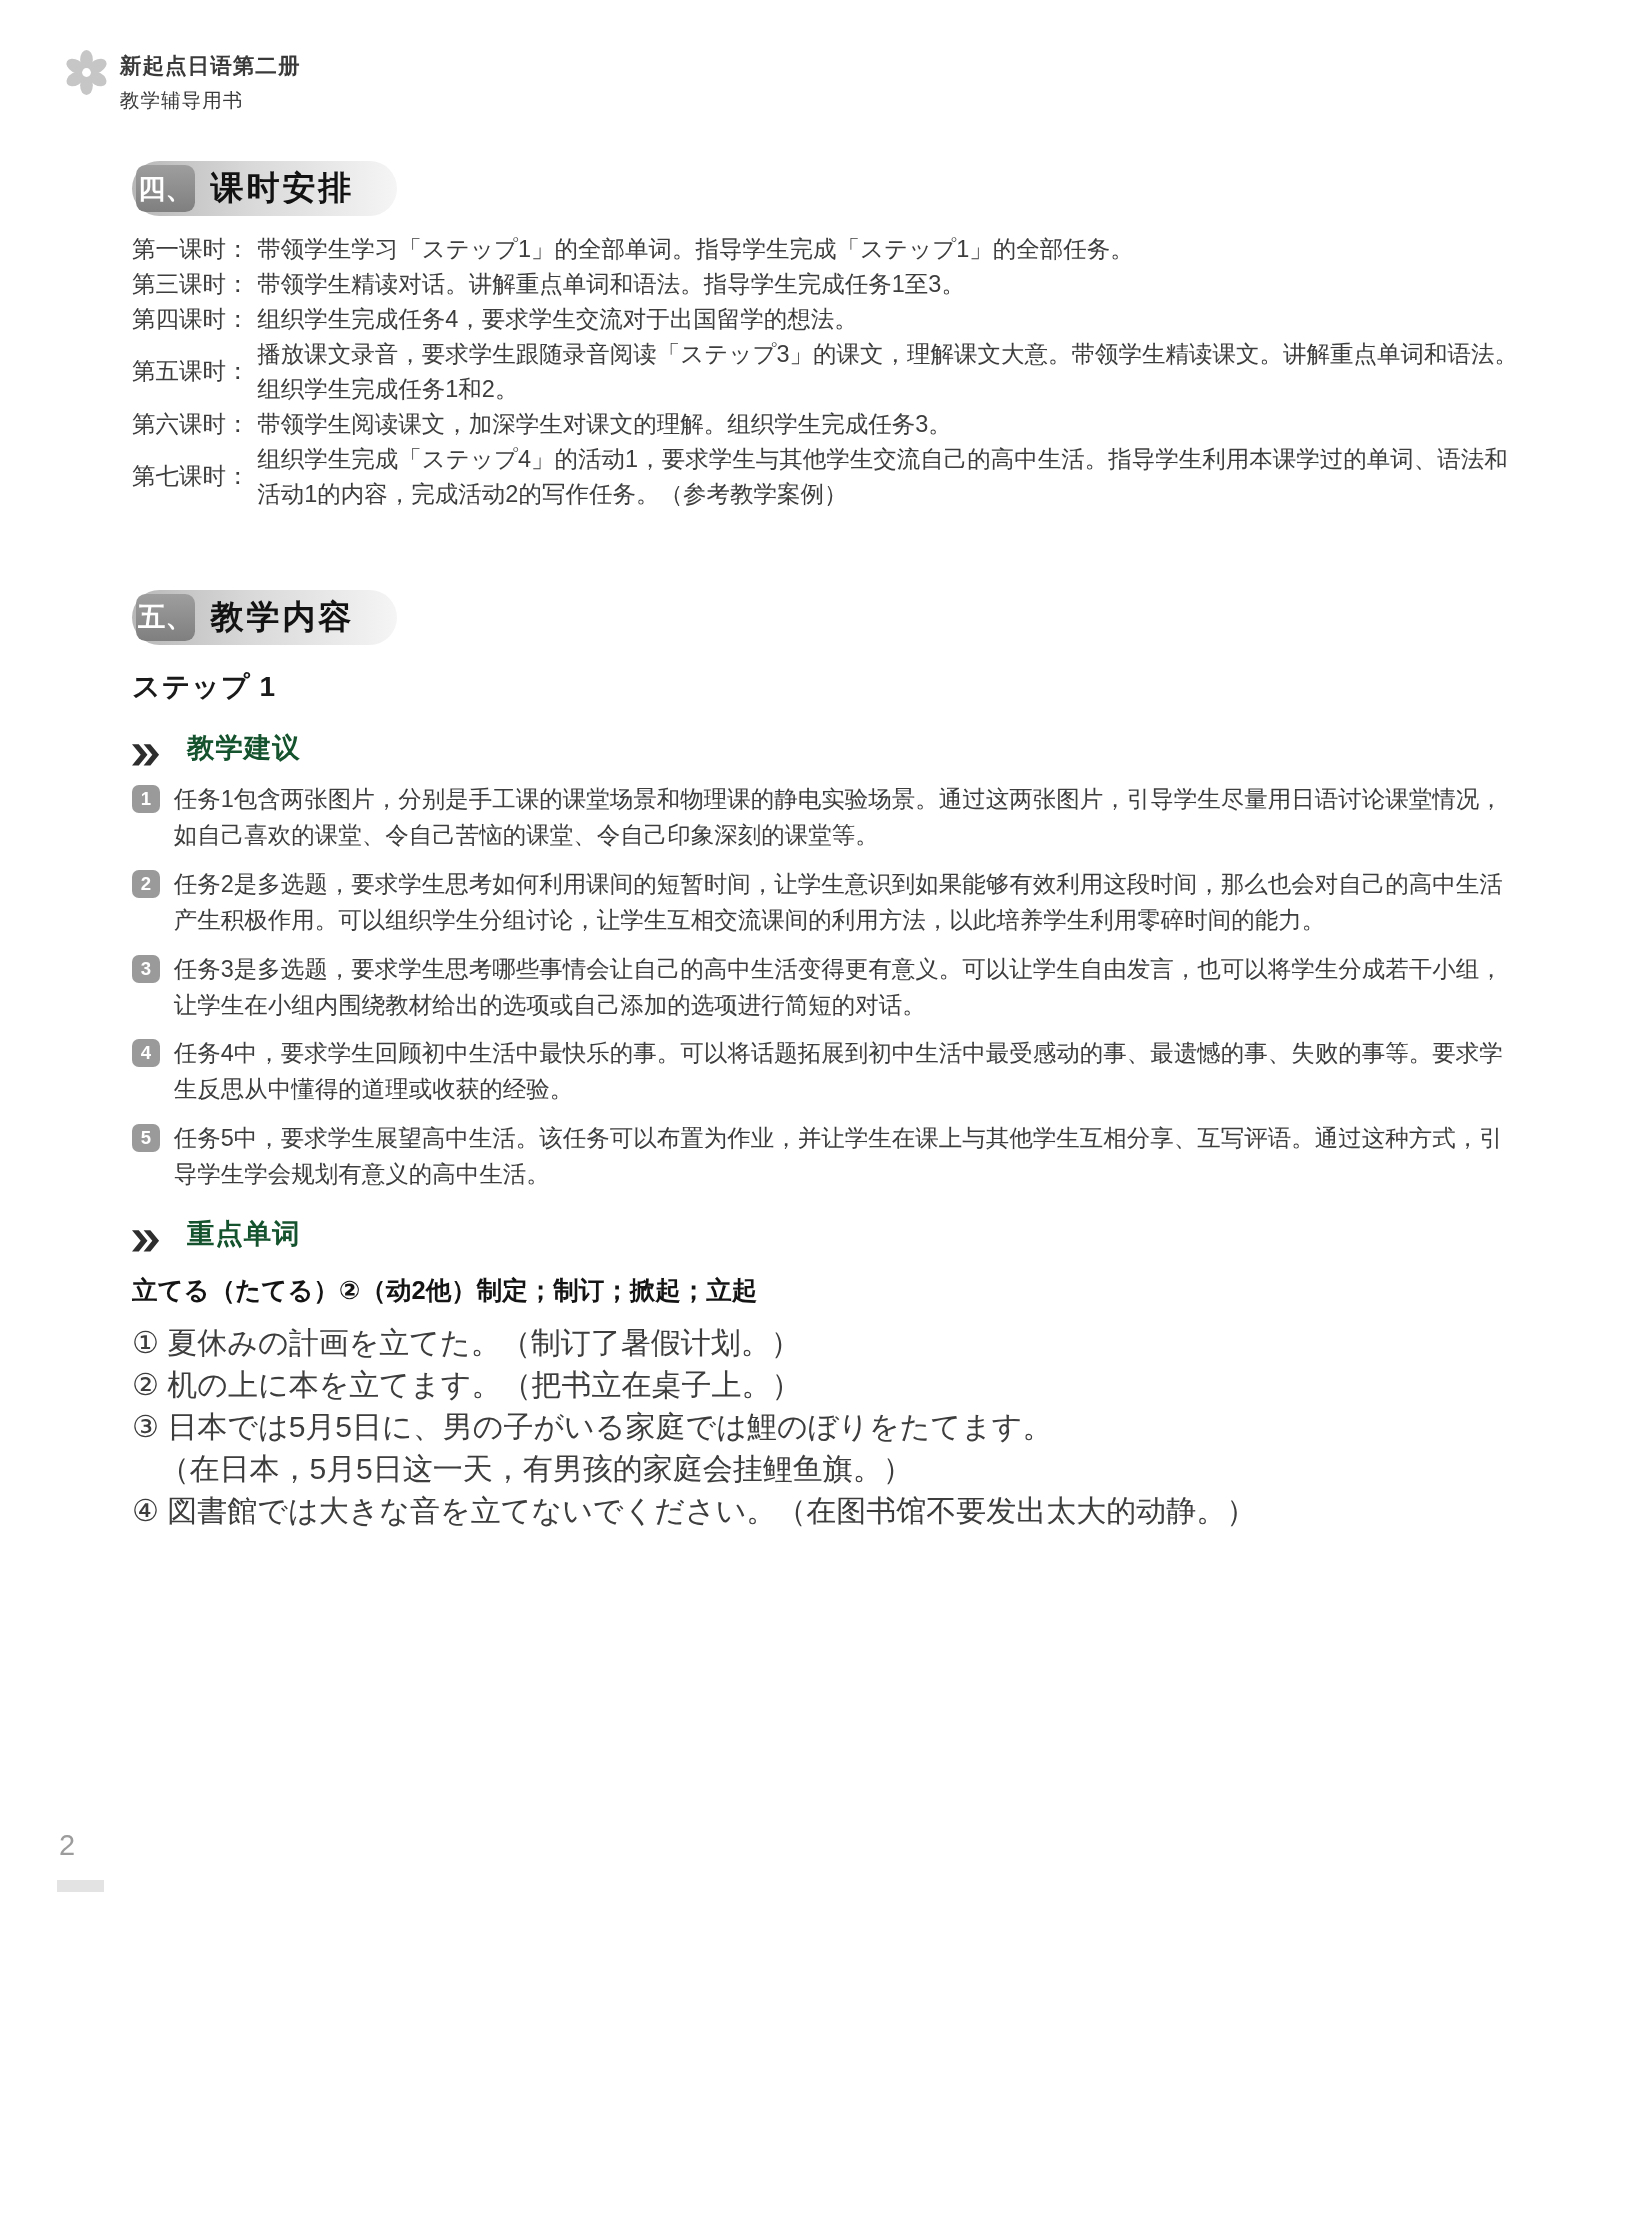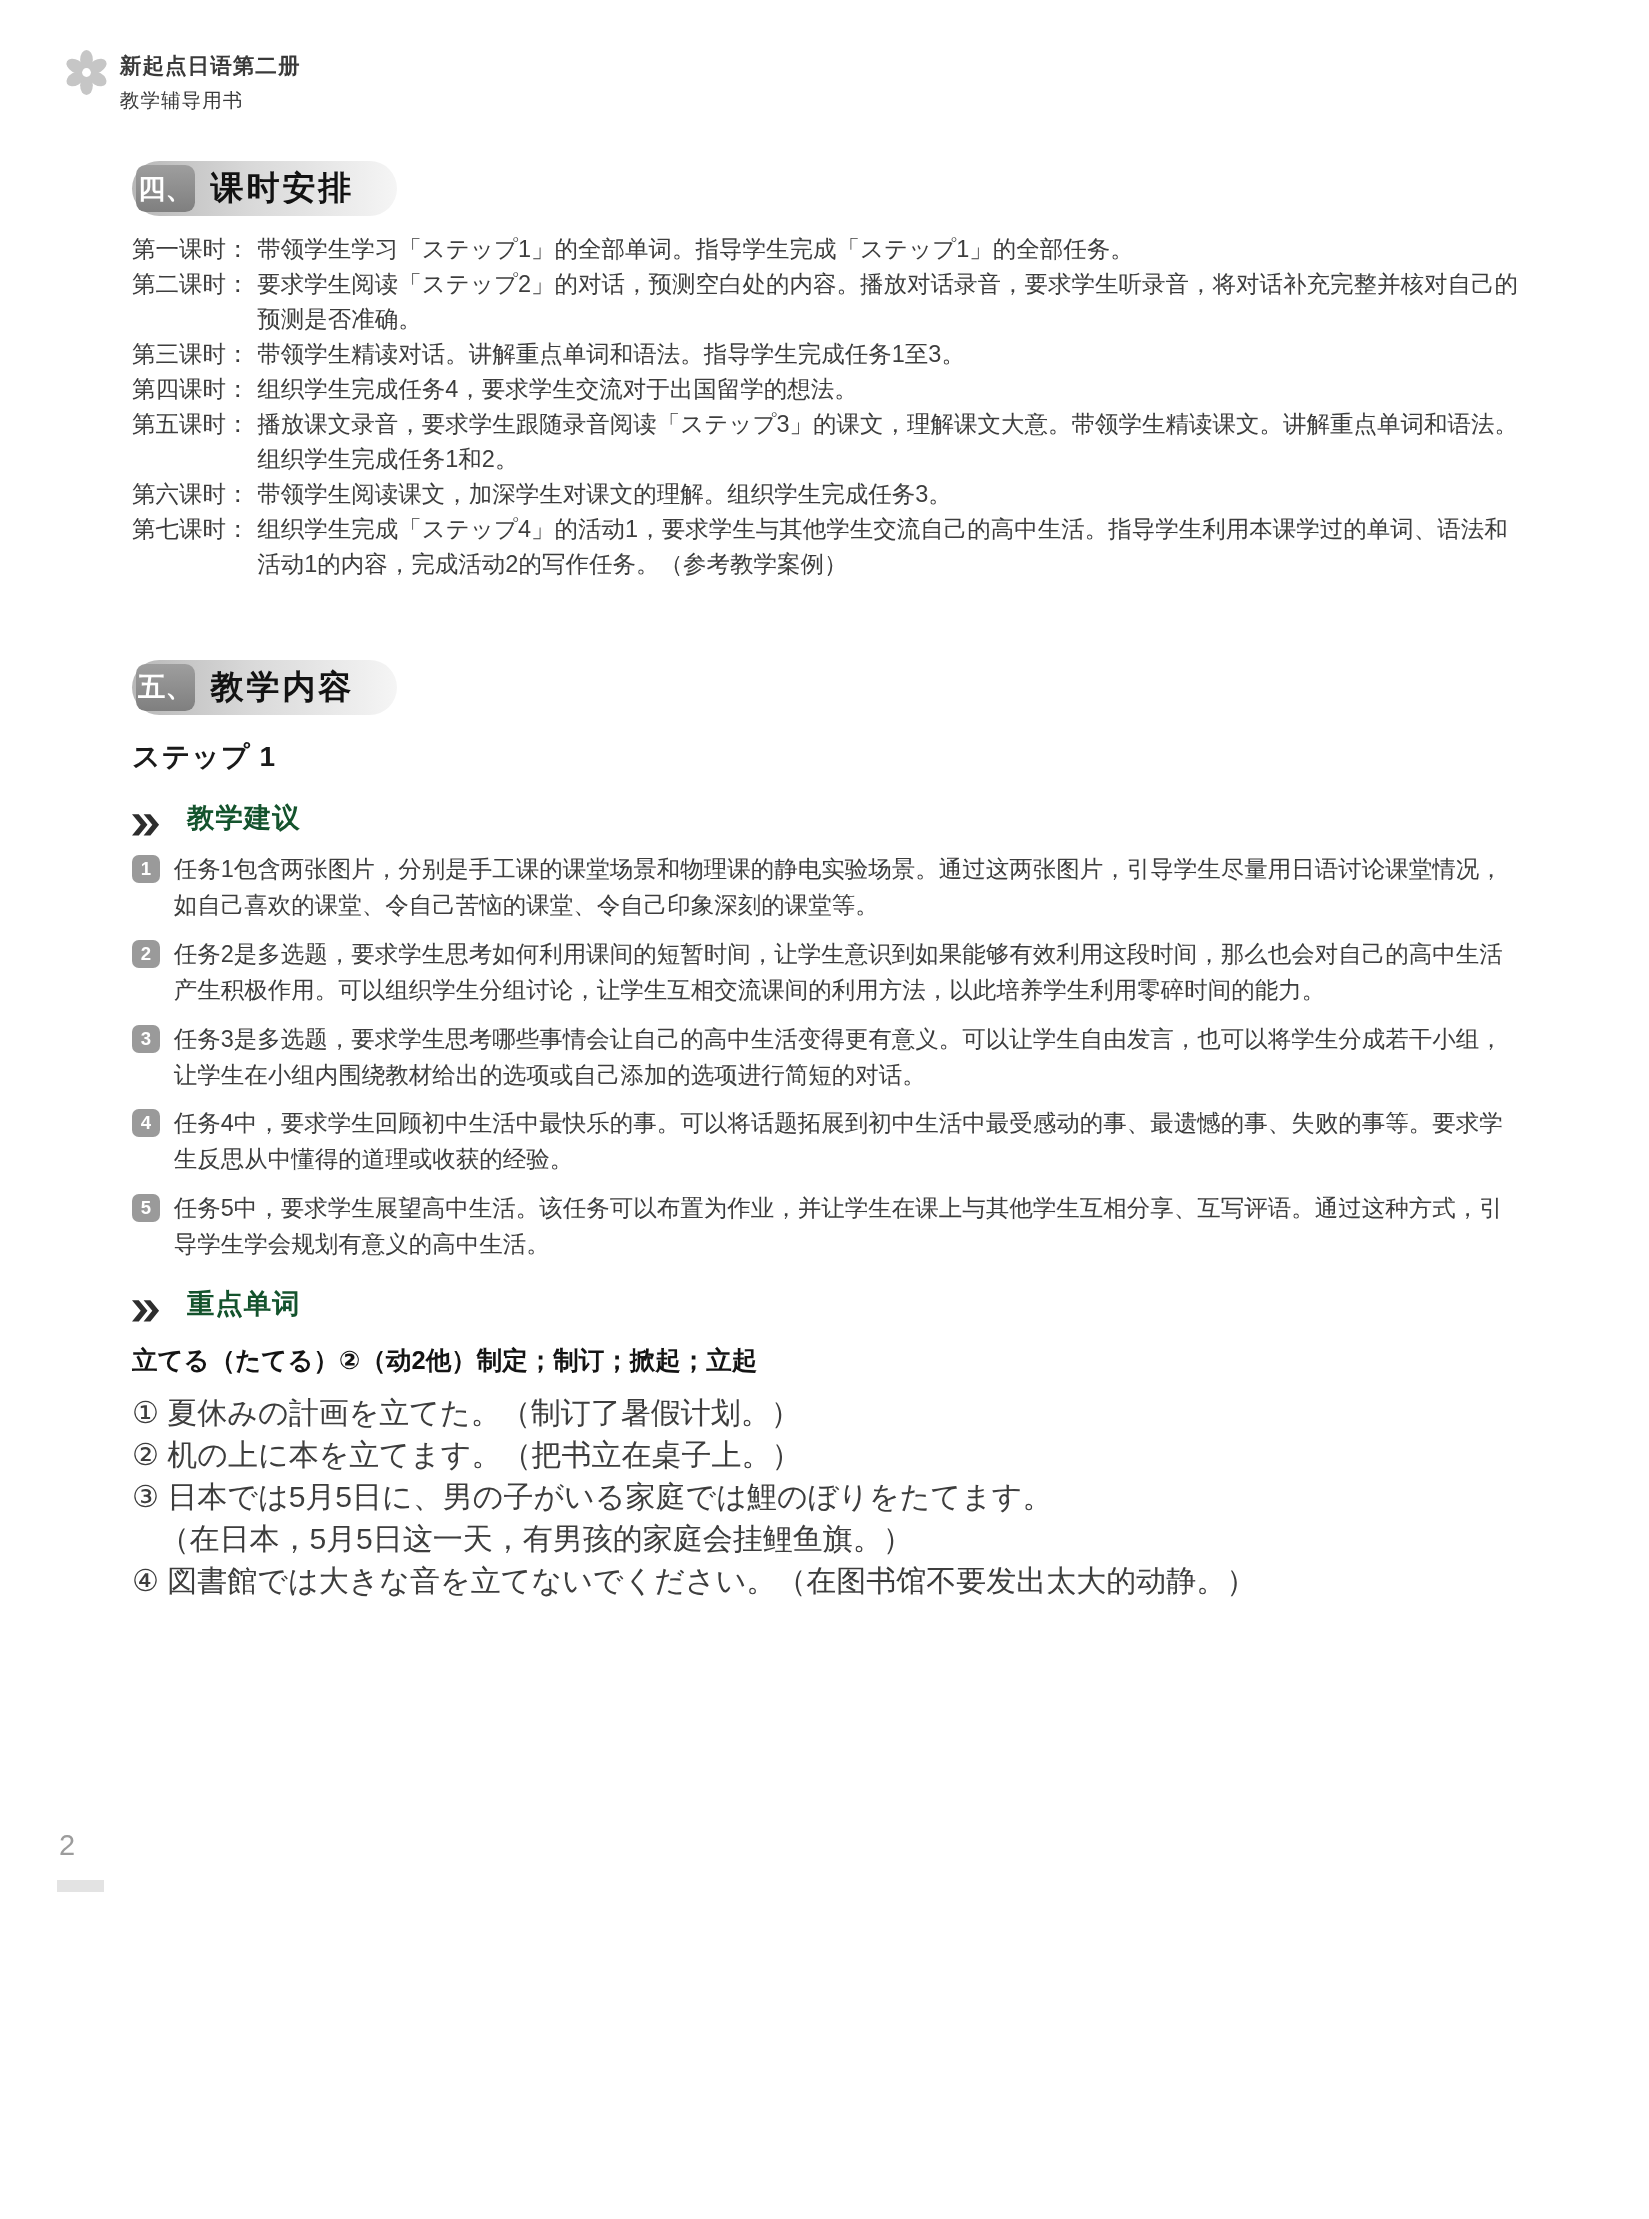--- a/index.html
+++ b/index.html
@@ -60,21 +60,21 @@
   .badge-title {
     margin-left: 15.7px;
     font-size: 33px;
     font-weight: bold;
     color: #121212;
     letter-spacing: 2.9px;
     white-space: nowrap;
   }
 
   .lesson-list { margin-top: 15.7px; }
-  .lesson-row { display: flex; align-items: flex-start; font-size: 23.5px; line-height: 35px; }
+  .lesson-row { display: flex; align-items: center; font-size: 23.5px; line-height: 35px; }
   .lesson-label { flex: none; white-space: nowrap; }
   .lesson-text { flex: 1; margin-left: 7.8px; }
 
   .section5-wrap { margin-top: 78px; }
 
   .step-title { margin-top: 23.5px; font-size: 28px; font-weight: bold; color: #1a1a1a; letter-spacing: 1px; }
 
   .subheading {
     display: flex;
     align-items: flex-end;
@@ -163,24 +163,20 @@
     </div>
 
     
     <div class="lesson-list">
 
         <div class="lesson-row">
           <span class="lesson-label">第一课时：</span>
           <span class="lesson-text">带领学生学习「ステップ1」的全部单词。指导学生完成「ステップ1」的全部任务。</span>
         </div>
 
-        <div class="lesson-row">
-          <span class="lesson-label">第二课时：</span>
-          <span class="lesson-text">要求学生阅读「ステップ2」的对话，预测空白处的内容。播放对话录音，要求学生听录音，将对话补充完整并核对自己的预测是否准确。</span>
-        </div>
 
         <div class="lesson-row">
           <span class="lesson-label">第三课时：</span>
           <span class="lesson-text">带领学生精读对话。讲解重点单词和语法。指导学生完成任务1至3。</span>
         </div>
 
         <div class="lesson-row">
           <span class="lesson-label">第四课时：</span>
           <span class="lesson-text">组织学生完成任务4，要求学生交流对于出国留学的想法。</span>
         </div>

